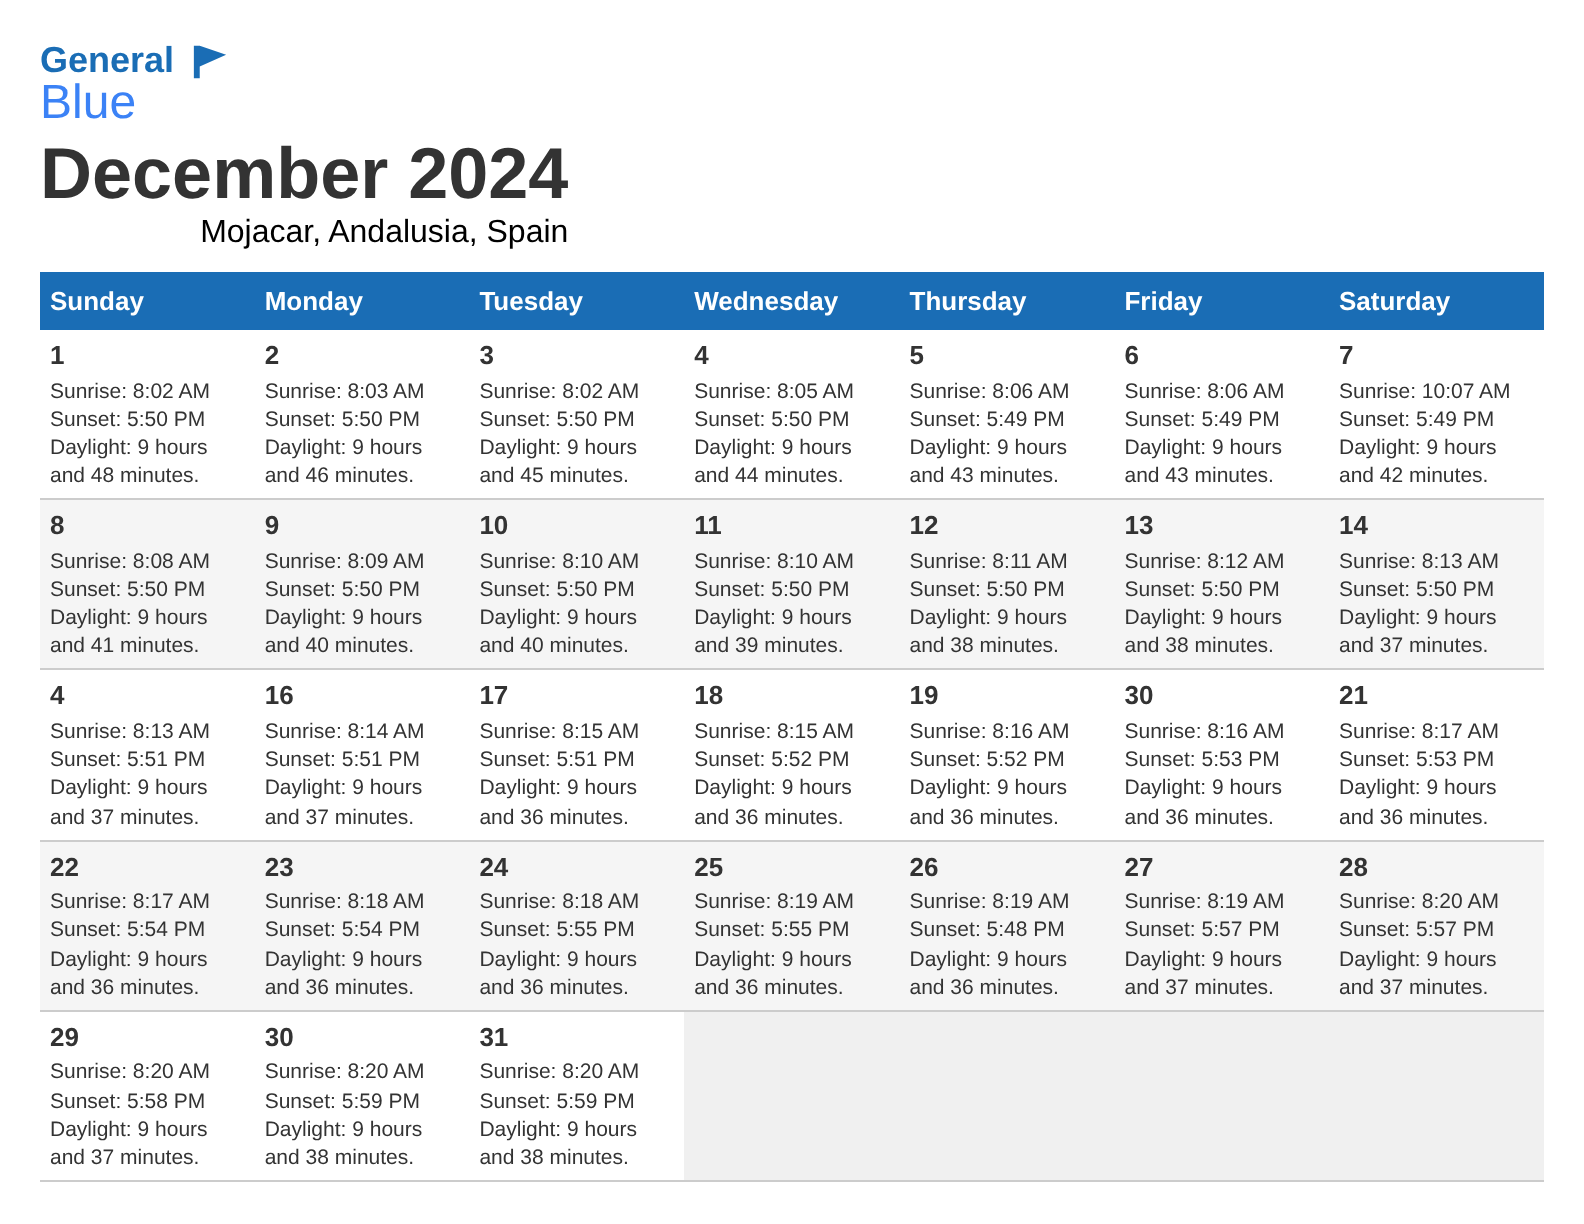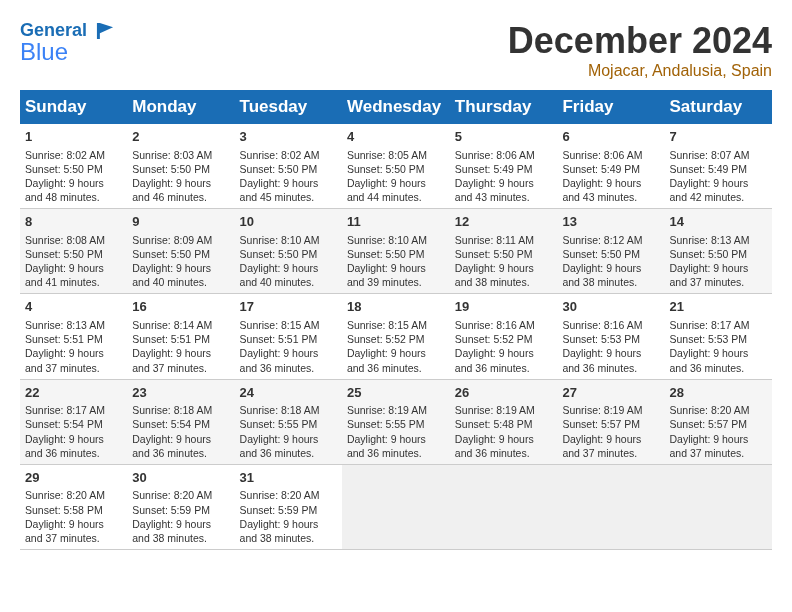--- a/index.html
+++ b/index.html
@@ -8,53 +8,54 @@
       background: #fff;
       width: 792px;
       min-height: 612px;
       padding: 20px;
     }
     .header-area {
       display: flex;
       justify-content: space-between;
       align-items: flex-start;
       margin-bottom: 10px;
+      flex-direction: column;
     }
     .logo {
       display: flex;
       align-items: center;
     }
     .logo-icon {
       width: 28px;
       height: 28px;
       margin-left: 3px;
     }
     .title-area {
       text-align: right;
     }
     .month-title {
       font-size: 36px;
       font-weight: bold;
       color: #333;
     }
     .location-title {
       font-size: 16px;
-      color: #a16207;
+      color: #000000;
     }
     table {
       width: 100%;
       border-collapse: collapse;
       font-size: 11px;
     }
     thead tr th {
       background-color: #1a6db5;
       color: #fff;
       padding: 7px 5px;
       text-align: left;
-      font-size: 17px;
+      font-size: 13px;
       font-weight: bold;
     }
     tbody tr {
       border-bottom: 1px solid #ccc;
     }
     tbody tr:nth-child(even) {
       background-color: #f5f5f5;
     }
     tbody tr:nth-child(odd) {
       background-color: #fff;
@@ -114,21 +115,21 @@
       </tr>
   </thead>
   <tbody id="calendar-body">
   <tr>
         <td><span class="day-num">1</span><span>Sunrise: 8:02 AM</span><br><span>Sunset: 5:50 PM</span><br><span>Daylight: 9 hours and 48 minutes.</span></td>
         <td><span class="day-num">2</span><span>Sunrise: 8:03 AM</span><br><span>Sunset: 5:50 PM</span><br><span>Daylight: 9 hours and 46 minutes.</span></td>
         <td><span class="day-num">3</span><span>Sunrise: 8:02 AM</span><br><span>Sunset: 5:50 PM</span><br><span>Daylight: 9 hours and 45 minutes.</span></td>
         <td><span class="day-num">4</span><span>Sunrise: 8:05 AM</span><br><span>Sunset: 5:50 PM</span><br><span>Daylight: 9 hours and 44 minutes.</span></td>
         <td><span class="day-num">5</span><span>Sunrise: 8:06 AM</span><br><span>Sunset: 5:49 PM</span><br><span>Daylight: 9 hours and 43 minutes.</span></td>
         <td><span class="day-num">6</span><span>Sunrise: 8:06 AM</span><br><span>Sunset: 5:49 PM</span><br><span>Daylight: 9 hours and 43 minutes.</span></td>
-        <td><span class="day-num">7</span><span>Sunrise: 8:07 AM</span><br><span>Sunset: 5:49 PM</span><br><span>Daylight: 9 hours and 42 minutes.</span></td>
+        <td><span class="day-num">7</span><span>Sunrise: 10:07 AM</span><br><span>Sunset: 5:49 PM</span><br><span>Daylight: 9 hours and 42 minutes.</span></td>
       </tr>
       <tr>
         <td><span class="day-num">8</span><span>Sunrise: 8:08 AM</span><br><span>Sunset: 5:50 PM</span><br><span>Daylight: 9 hours and 41 minutes.</span></td>
         <td><span class="day-num">9</span><span>Sunrise: 8:09 AM</span><br><span>Sunset: 5:50 PM</span><br><span>Daylight: 9 hours and 40 minutes.</span></td>
         <td><span class="day-num">10</span><span>Sunrise: 8:10 AM</span><br><span>Sunset: 5:50 PM</span><br><span>Daylight: 9 hours and 40 minutes.</span></td>
         <td><span class="day-num">11</span><span>Sunrise: 8:10 AM</span><br><span>Sunset: 5:50 PM</span><br><span>Daylight: 9 hours and 39 minutes.</span></td>
         <td><span class="day-num">12</span><span>Sunrise: 8:11 AM</span><br><span>Sunset: 5:50 PM</span><br><span>Daylight: 9 hours and 38 minutes.</span></td>
         <td><span class="day-num">13</span><span>Sunrise: 8:12 AM</span><br><span>Sunset: 5:50 PM</span><br><span>Daylight: 9 hours and 38 minutes.</span></td>
         <td><span class="day-num">14</span><span>Sunrise: 8:13 AM</span><br><span>Sunset: 5:50 PM</span><br><span>Daylight: 9 hours and 37 minutes.</span></td>
       </tr>

